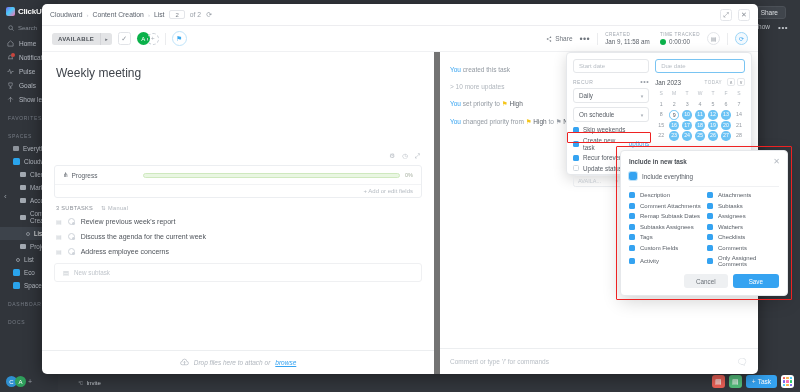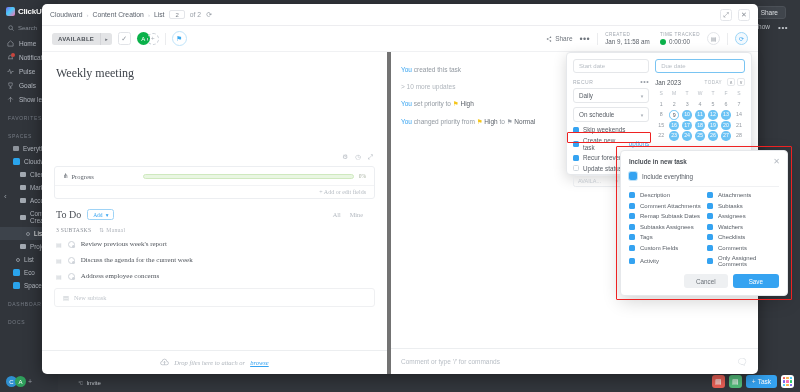--- a/index.html
+++ b/index.html
@@ -86,21 +86,21 @@
   .dots-k { color:#6f757d; font-size:9px; letter-spacing:.4px;}
   .meta { display:flex; gap:10px; align-items:center; }
   .meta-block .lbl { font-size:4.6px; letter-spacing:.5px; color:#a2a8b0; }
   .meta-block .val { font-size:6.3px; color:#5d636b; margin-top:1px;}
   .tt { display:flex; align-items:center; gap:3px;}
   .tt-dot { width:6px;height:6px;border-radius:50%;background:#0ab14a; display:flex;align-items:center;justify-content:center; }
   .round-btn { width:13px;height:13px;border-radius:50%;border:1px solid #e4e6ea;display:flex;align-items:center;justify-content:center;color:#9aa0a8;font-size:6px;}
   .round-btn.active { border-color:#9dd6f7; color:#35a3f1; background:#f2f9fe;}
 
   .modal-body { display:flex; height:322px; }
-  .left-pane { width:349px; border-right:4px solid #737373; position:relative;font-family:Liberation Serif, serif; }
+  .left-pane { width:398px; border-right:6px solid #737373; position:relative; }
   .task-title { font-size:12px; color:#3f444b; padding:14px 0 0 14px; }
   .desc-area { height:72px; }
   .field-tools { display:flex; gap:7px; justify-content:flex-end; padding-right:14px; color:#b3b9c0; font-size:6.5px;}
   .fields-box { margin:5px 12px 0 12px; border:1px solid #eceef1; border-radius:3px; }
   .field-row { display:flex; align-items:center; padding:5px 8px; gap:8px; border-bottom:1px solid #f2f3f5;}
   .field-name { font-size:6.5px; color:#5c626a; display:flex; align-items:center; gap:3px; width:72px;}
   .progress-wrap { flex:1; display:flex; align-items:center; gap:5px;}
   .progress-track { flex:1; height:5px; border-radius:3px; background:#e9f6e2; border:1px solid #cfe9bf;}
   .progress-val { font-size:5.5px; color:#a6b0a0;}
   .add-fields { text-align:right; padding:3px 8px; font-size:6px; color:#b6bcc3;}
@@ -421,31 +421,20 @@
             <span>Progress</span>
           </div>
           <div class="progress-wrap">
             <div class="progress-track"></div>
             <span class="progress-val">0%</span>
           </div>
         </div>
         <div class="add-fields">+ Add or edit fields</div>
       </div>
 
-      <div class="todo-head">
-        <span class="todo-title">To Do</span>
-        <span class="add-btn">
-          <span>Add</span>
-          <span>▾</span>
-        </span>
-        <span class="todo-right">
-          <span>All</span>
-          <span>Mine</span>
-        </span>
-      </div>
 
       <div class="sub-meta">
         <span>3 SUBTASKS</span>
         <span class="manual">
           <span>⇅</span>
           <span>Manual</span>
         </span>
       </div>
 
       <div class="subtask-row">

